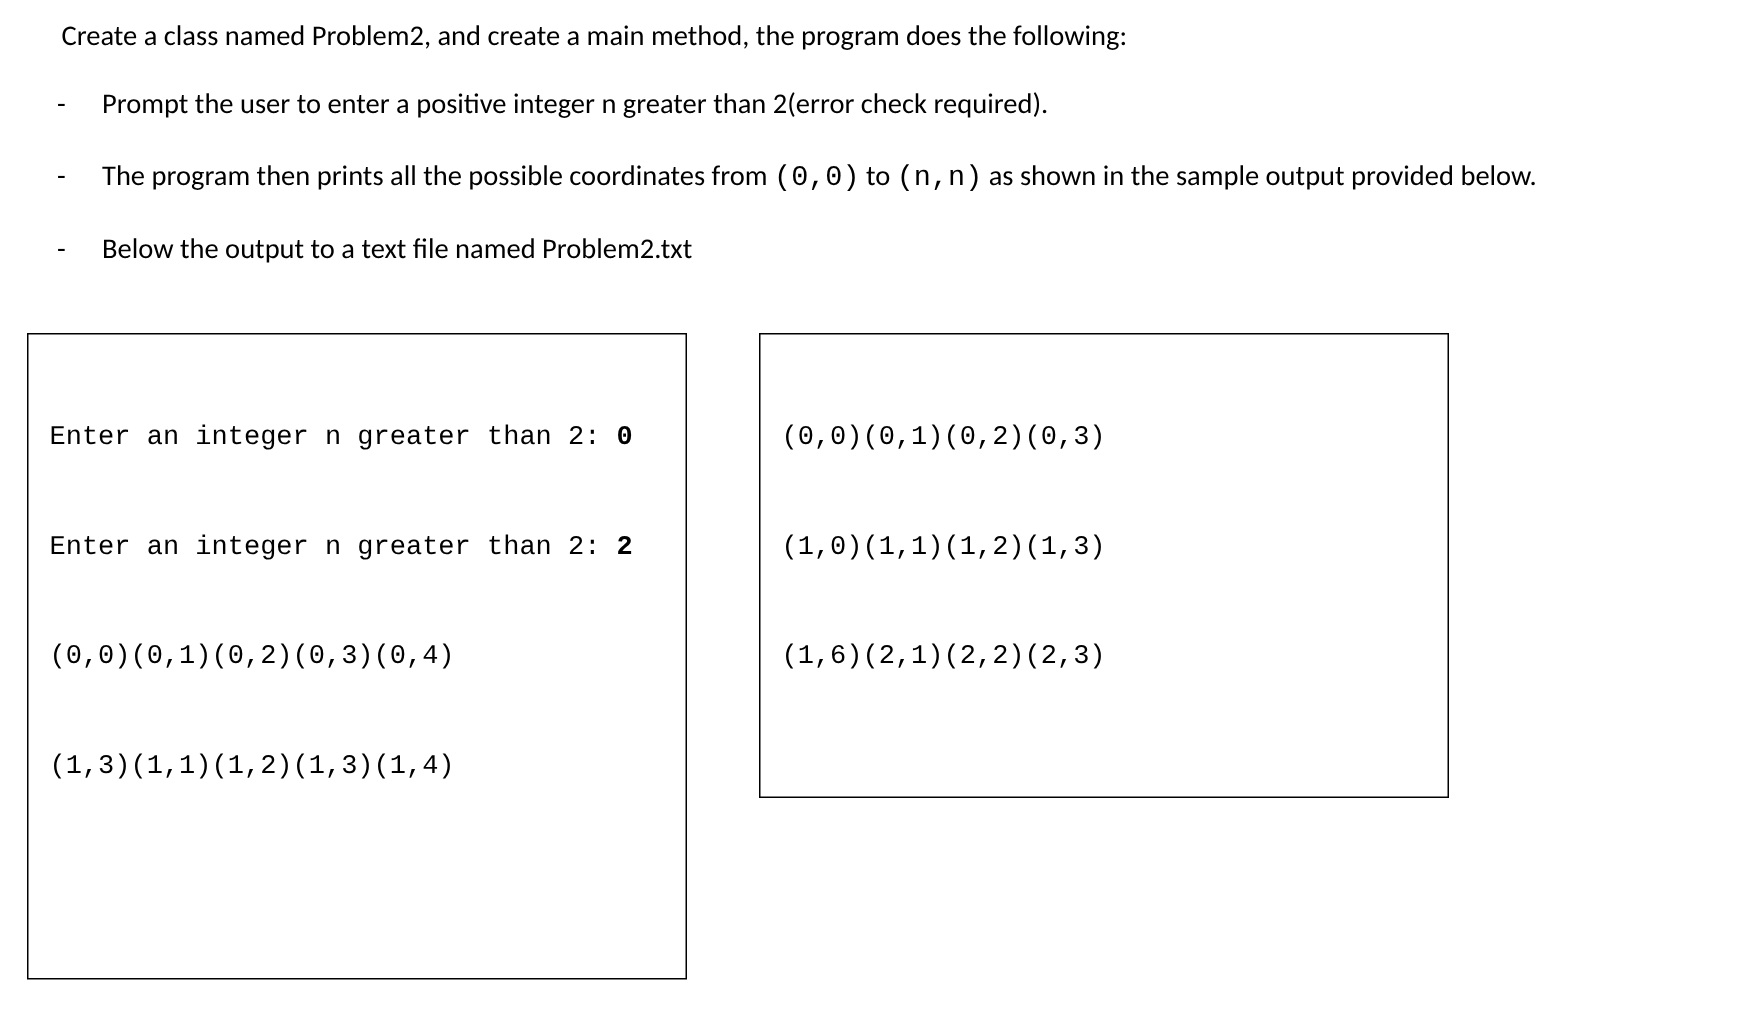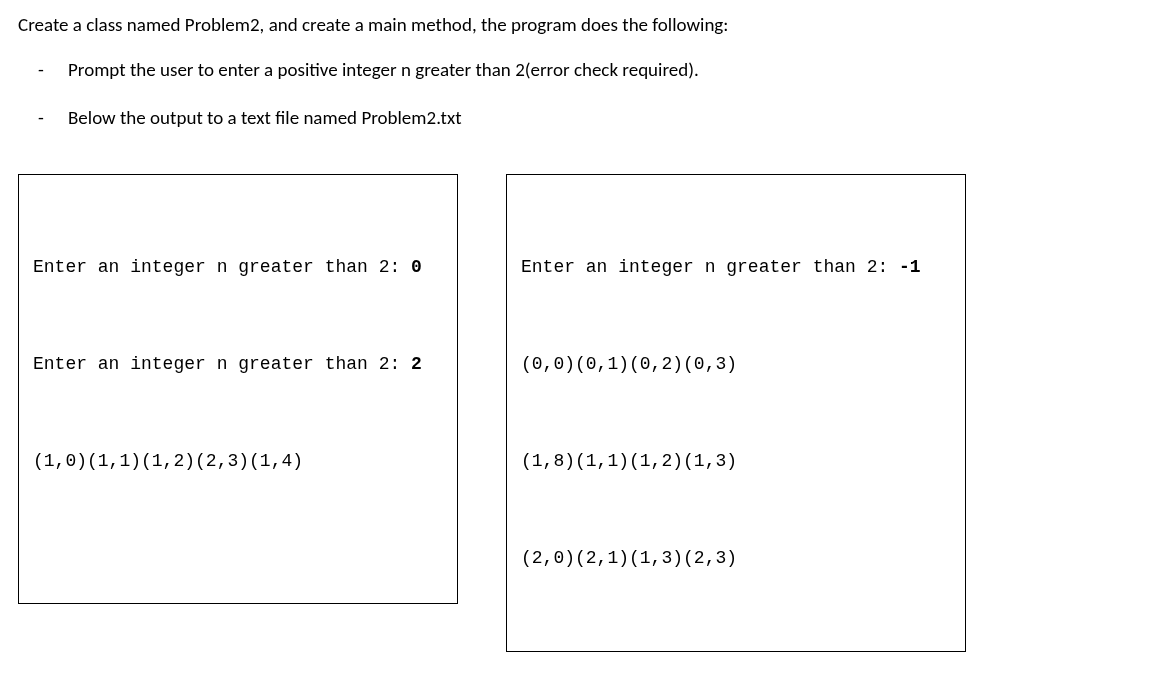--- a/index.html
+++ b/index.html
@@ -11,20 +11,21 @@
       font-family: Calibri, Arial, sans-serif;
       font-size: 19px;
       color: #000;
       background: #fff;
       padding: 12px 18px;
       width: 1164px;
       line-height: 1.4;
     }
     .intro {
       margin-bottom: 18px;
+      margin-left: 23px;
     }
     .bullet-list {
       list-style: none;
       padding-left: 0;
       margin-top: 16px;
     }
     .bullet-list li {
       position: relative;
       padding-left: 50px;
       margin-bottom: 22px;
@@ -47,51 +48,53 @@
       border: 1.5px solid #000;
       padding: 8px 14px;
       font-family: Consolas, "Courier New", monospace;
       font-size: 18px;
       line-height: 1.35;
       white-space: pre;
       align-self: flex-start;
     }
     .sample-box .line {
       display: block;
-      margin-top: 24px;
     }
     .sb1 {
       width: 440px;
     }
     .sb2 {
       width: 460px;
     }
     .user-input {
       font-weight: bold;
     }
   </style>
 </head>
 <body>
 
 <p class="intro">Create a class named Problem2, and create a main method, the program does the following:</p>
 
 <ul class="bullet-list">
   <li>Prompt the user to enter a positive integer n greater than 2(error check required).</li>
+  <li>
+    <span>The program then prints all the possible coordinates from </span><span class="mono">(0,0)</span><span> to </span><span class="mono">(n,n)</span><span> as shown in the sample output provided below.</span>
+  </li>
   <li>Below the output to a text file named Problem2.txt</li>
 </ul>
 
 <div class="samples">
   <div class="sample-box sb1">
     <span class="line"><span>Enter an integer n greater than 2: </span><span class="user-input">0</span></span>
     <span class="line"><span>Enter an integer n greater than 2: </span><span class="user-input">2</span></span>
-    <span class="line"><span>(1,0)(1,1)(1,2)(2,3)(1,4)</span></span>
+    <span class="line"><span>(0,0)(0,1)(0,2)(0,3)(0,4)</span></span>
+    <span class="line"><span>(1,3)(1,1)(1,2)(1,3)(1,4)</span></span>
     
     
     
   </div>
   <div class="sample-box sb2">
-    <span class="line"><span>Enter an integer n greater than 2: </span><span class="user-input">-1</span></span>
     <span class="line"><span>(0,0)(0,1)(0,2)(0,3)</span></span>
-    <span class="line"><span>(1,8)(1,1)(1,2)(1,3)</span></span>
-    <span class="line"><span>(2,0)(2,1)(1,3)(2,3)</span></span>
+    <span class="line"><span>(1,0)(1,1)(1,2)(1,3)</span></span>
+    <span class="line"><span>(1,6)(2,1)(2,2)(2,3)</span></span>
     
   </div>
 </div>
 
 </body></html>

